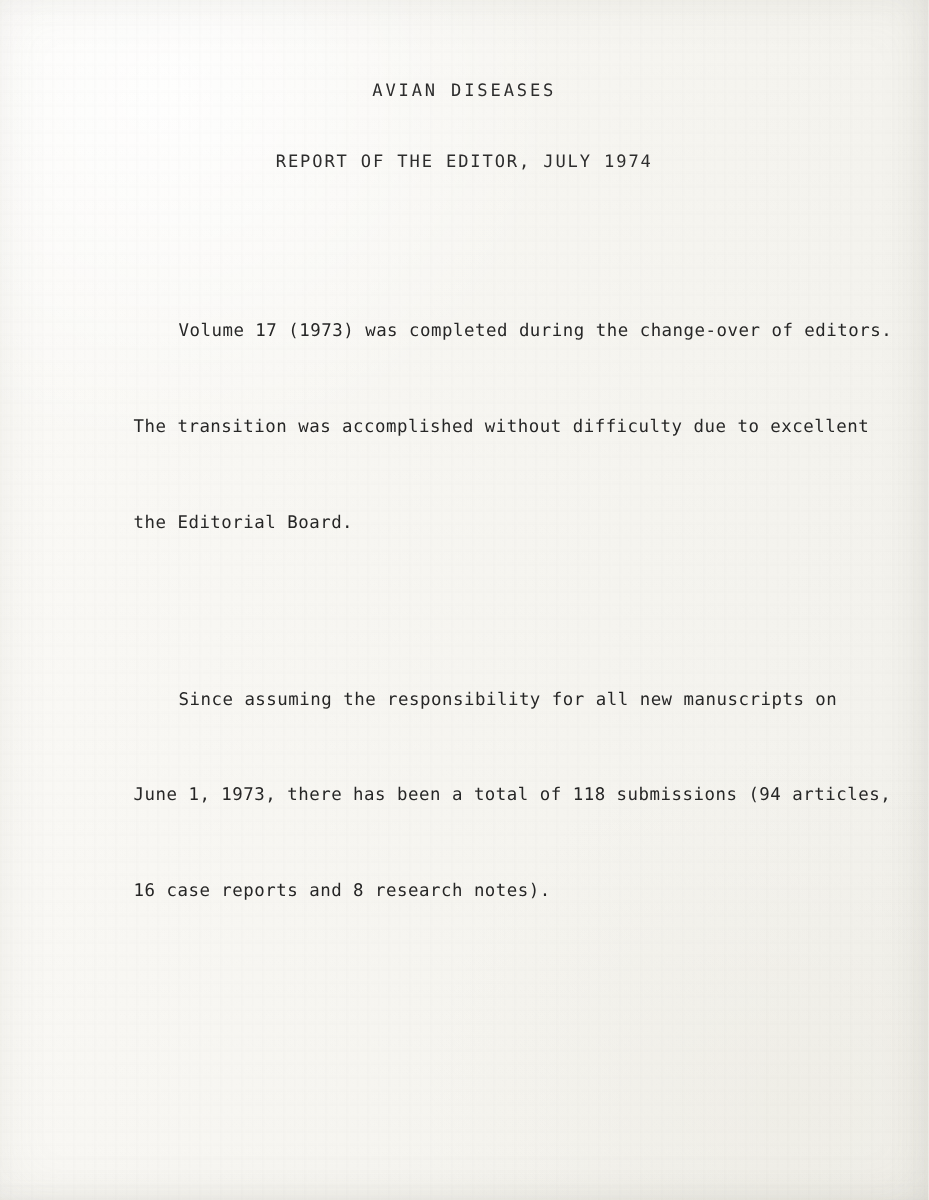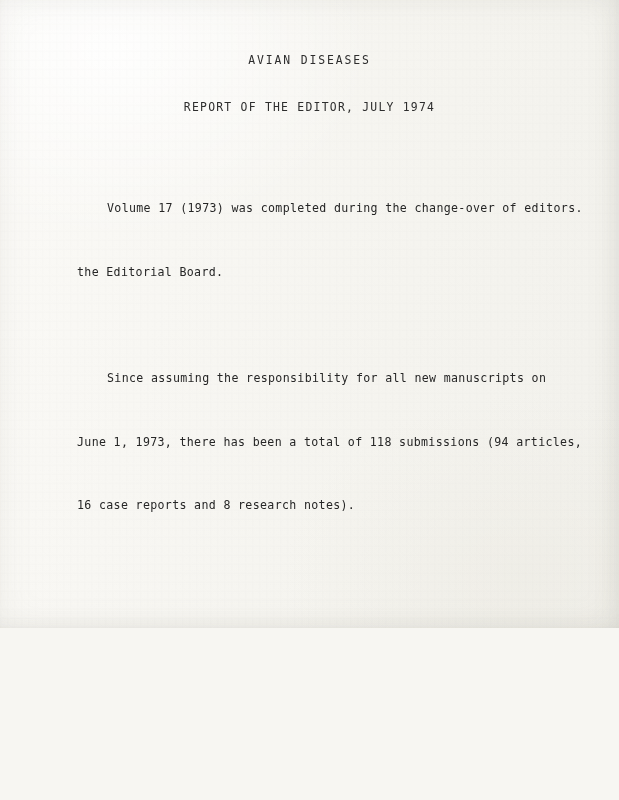--- a/index.html
+++ b/index.html
@@ -10,21 +10,21 @@
     width: 619px;
     height: 800px;
     overflow: hidden;
     background: #f7f6f2;
     font-family: "DejaVu Sans Mono", "Liberation Mono", monospace;
   }
 
   #page {
     position: relative;
     width: 619px;
-    height: 628px;
+    height: 800px;
     box-sizing: border-box;
     background:
       radial-gradient(ellipse 70% 50% at 18% 8%, rgba(255,255,255,0.85) 0%, rgba(255,255,255,0) 60%),
       radial-gradient(ellipse 60% 45% at 85% 92%, rgba(236,234,226,0.55) 0%, rgba(236,234,226,0) 65%),
       linear-gradient(104deg, #fbfaf7 0%, #f8f7f3 30%, #f5f4ef 62%, #f2f1ec 100%);
   }
 
   
   #page::before {
     content: "";
@@ -85,21 +85,21 @@
     font-weight: normal;
     white-space: pre;
   }
 
   .body-block {
     margin: 0;
     padding: 26px 0 0 77px;
   }
 
   .para {
-    margin: 0;
+    margin: 12px;
     font-size: 11.6px;
     line-height: 21.2px;
     color: #262626;
     letter-spacing: 0.34px;
     white-space: pre-wrap;
     text-indent: 0;
   }
 
   .para .ln {
     display: block;
@@ -118,20 +118,21 @@
 
     <div class="headings">
       <h1 class="doc-title">AVIAN DISEASES</h1>
       <h2 class="doc-subtitle">REPORT OF THE EDITOR, JULY 1974</h2>
     </div>
 
     <div class="body-block">
 
       <p class="para">
         <span class="ln indent">Volume 17 (1973) was completed during the change-over of editors.</span>
+        <span class="ln">The transition was accomplished without difficulty due to excellent</span>
         <span class="ln">the Editorial Board.</span>
       </p>
 
 
       <p class="para">
         <span class="ln indent">Since assuming the responsibility for all new manuscripts on</span>
         <span class="ln">June 1, 1973, there has been a total of 118 submissions (94 articles,</span>
         <span class="ln">16 case reports and 8 research notes).</span>
       </p>
 

